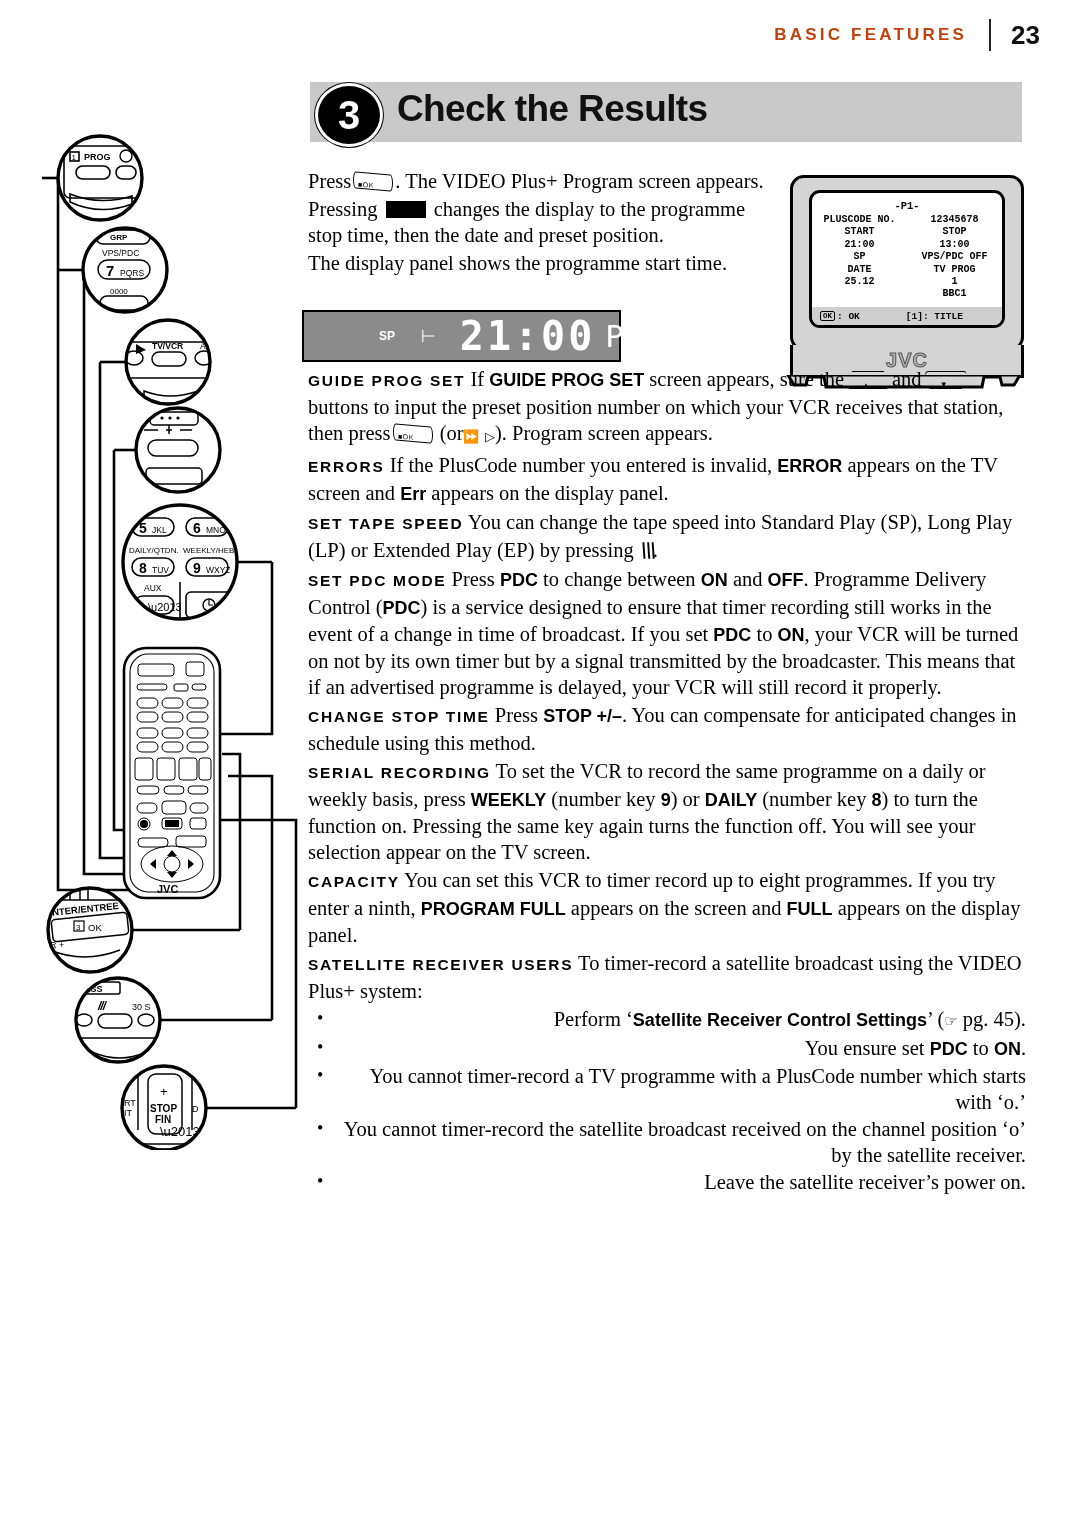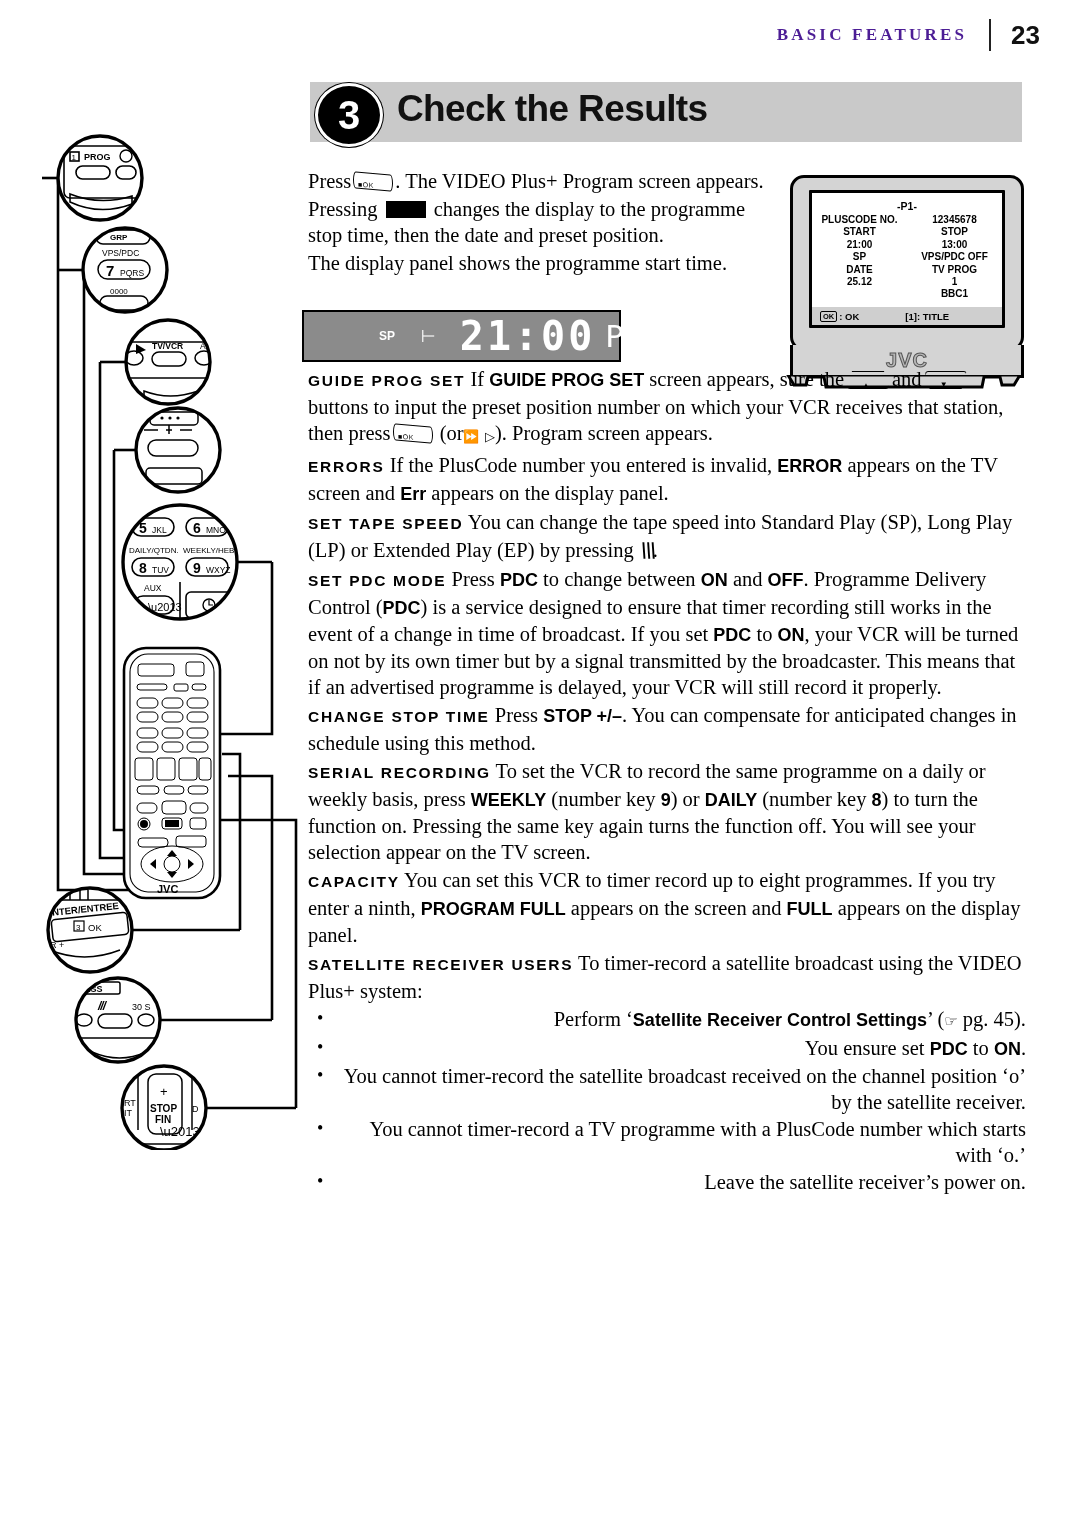--- a/index.html
+++ b/index.html
@@ -3,21 +3,21 @@
 <meta charset="utf-8">
 <style>
   html,body{margin:0;padding:0;}
   body{
     width:1080px;height:1526px;background:#ffffff;
     font-family:"Liberation Serif",serif;color:#000;
     position:relative;overflow:hidden;
   }
   
   #page-header{position:absolute;left:0;top:18px;width:1040px;height:34px;display:flex;align-items:center;justify-content:flex-end;}
-  #page-header .chap{font-family:Liberation Serif, serif;font-size:17px;font-weight:600;letter-spacing:3.2px;color:#4c1d95;}
+  #page-header .chap{font-family:Liberation Sans, sans-serif;font-size:17px;font-weight:600;letter-spacing:3.2px;color:#c2410c;}
   #page-header .divider{width:2px;height:32px;background:#222;margin:0 20px 0 22px;}
   #page-header .pageno{font-family:"Liberation Sans",sans-serif;font-size:26px;font-weight:bold;color:#111;}
 
   
   #step-banner{position:absolute;left:310px;top:82px;width:712px;height:60px;background:#c9c9c9;}
   #step-badge{position:absolute;left:315px;top:83px;width:62px;height:58px;border-radius:50%;
       background:#000;border:3px solid #fff;display:flex;align-items:center;justify-content:center;
       box-shadow:0 0 0 1px #000;}
   #step-badge span{color:#fff;font-family:"Liberation Sans",sans-serif;font-size:40px;font-weight:bold;line-height:1;}
   #step-title{position:absolute;left:397px;top:88px;font-family:"Liberation Sans",sans-serif;
@@ -56,22 +56,22 @@
   #vcr-display .sp{font-family:"Liberation Sans",sans-serif;font-size:12px;font-weight:bold;color:#fff;margin-left:75px;}
   #vcr-display .rec{color:#fff;font-size:17px;margin-left:26px;letter-spacing:-2px;font-family:"DejaVu Sans",sans-serif;}
   #vcr-display .digits{color:#fff;font-family:"DejaVu Sans Mono",monospace;font-size:40px;font-weight:bold;
       margin-left:26px;letter-spacing:3px;line-height:1;}
   #vcr-display .pos{color:#fff;font-family:"DejaVu Sans Mono",monospace;font-size:31px;margin-left:10px;line-height:1;}
 
   
   #tv-set{position:absolute;left:790px;top:175px;width:228px;height:170px;background:#d4d4d4;
       border:3px solid #000;border-radius:14px;}
   #tv-screen{position:absolute;left:16px;top:12px;width:190px;height:132px;background:#fff;
-      border:3px solid #000;border-radius:1px;overflow:hidden;
-      font-family:Liberation Sans, sans-serif;}
+      border:3px solid #000;border-radius:11px;overflow:hidden;
+      font-family:Liberation Mono, monospace;}
   #tv-screen .ttl{text-align:center;font-size:10.5px;font-weight:bold;margin-top:7px;}
   #tv-screen table{width:100%;border-collapse:collapse;margin-top:2px;font-size:10px;font-weight:bold;}
   #tv-screen td{width:50%;text-align:center;padding:0;line-height:12.4px;}
   #tv-bar{position:absolute;left:0;bottom:0;width:100%;height:18px;background:#cfcfcf;
       display:flex;align-items:center;font-size:9.5px;font-weight:bold;}
   #tv-bar .okchip{display:inline-block;border:1.4px solid #000;border-radius:2px;padding:0 2px;
       font-size:7.5px;margin-left:8px;margin-right:2px;}
   #tv-bar .right{margin-left:46px;}
   #tv-base{position:absolute;left:790px;top:345px;width:228px;height:30px;background:#d4d4d4;border:3px solid #000;
       border-top:none;display:flex;align-items:center;justify-content:center;}
@@ -445,17 +445,17 @@
   </p>
 
   <p class="blk">
     <span class="term">SATELLITE RECEIVER USERS</span>
     <span>To timer-record a satellite broadcast using the VIDEO Plus+ system:</span>
   </p>
 
   <ul class="bul">
     <li><span>Perform ‘</span><b class="s">Satellite Receiver Control Settings</b><span>’ (</span><span class="hand">☞</span> <span>pg. 45</span><span>).</span></li>
     <li><span>You ensure set </span><b class="s">PDC</b><span> to </span><b class="s">ON</b><span>.</span></li>
+    <li>You cannot timer-record a TV programme with a PlusCode number which starts with ‘o.’</li>
     <li>You cannot timer-record the satellite broadcast received on the channel position ‘o’ by the satellite receiver.</li>
-    <li>You cannot timer-record a TV programme with a PlusCode number which starts with ‘o.’</li>
     <li>Leave the satellite receiver’s power on.</li>
   </ul>
 </div>
 
 </body></html>

